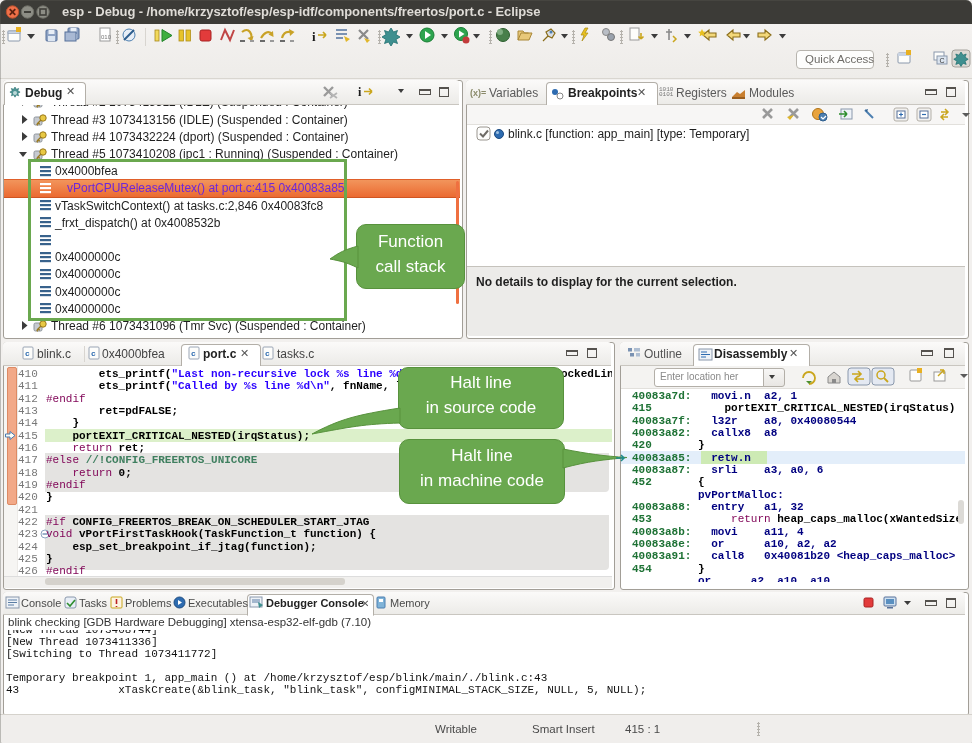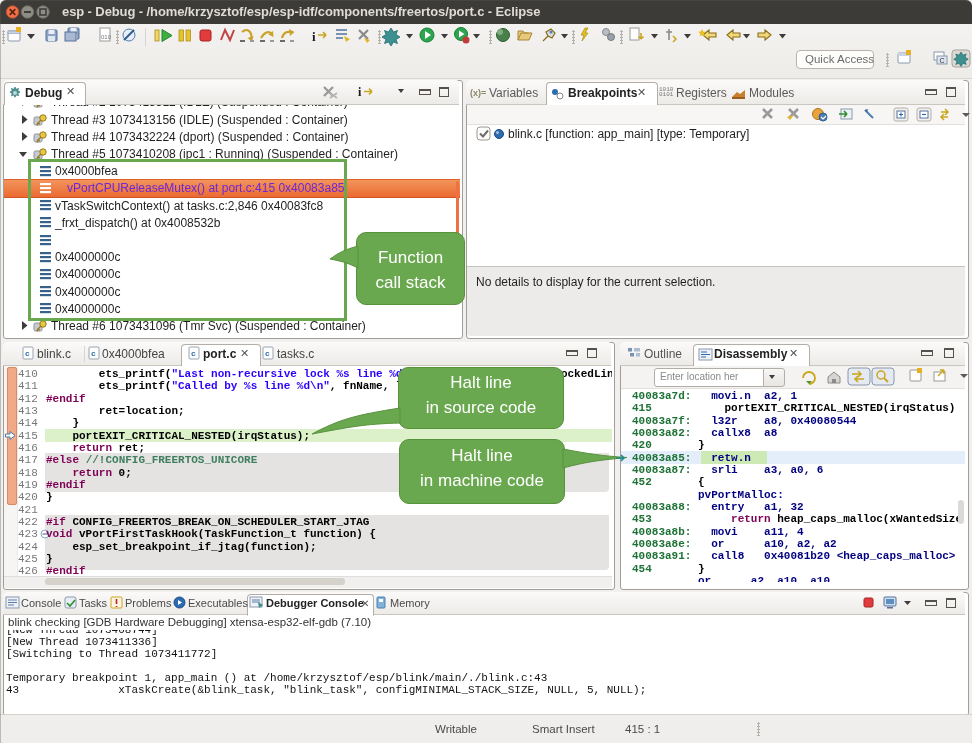--- a/index.html
+++ b/index.html
@@ -4,21 +4,21 @@
 body{width:972px;height:743px;position:relative;overflow:hidden;background:#f2f0ee;
  font-family:"Liberation Sans",sans-serif;}
 .t{position:absolute;white-space:pre;}
 .panel{position:absolute;background:#fff;border:1px solid #a29e97;border-radius:3px;}
 .phead{position:absolute;left:0;right:0;top:0;height:24px;
  background:linear-gradient(#fbfaf9,#ecebe8);border-bottom:1px solid #c9c6c0;border-radius:3px 3px 0 0;}
 .atab{position:absolute;background:#fff;border:1px solid #b3afa8;border-bottom:1px solid #fff;
  border-radius:4px 4px 0 0;}
 .mono{font-family:"Liberation Mono",monospace;font-size:11px;font-weight:bold;white-space:pre;}
 .mr{font-family:"Liberation Mono",monospace;font-size:11px;white-space:pre;}
-.k{color:#7f0055;font-weight:bold;margin-top:25px;}
+.k{color:#7f0055;font-weight:normal;margin-top:25px;}
 .s{color:#2a00ff;}
 .c{color:#3f7f5f;}
 .nv{color:#000080;}
 .ga{color:#1e7235;}
 .callout{position:absolute;background:#6aa84f;border:1px solid #58923d;border-radius:10px;color:#fff;
  font-size:17px;text-align:center;line-height:25px;}
 .minb{position:absolute;width:10px;height:3px;border:1px solid #55524e;border-top:2px solid #55524e;}
 .maxb{position:absolute;width:8px;height:7px;border:1px solid #55524e;border-top:2px solid #55524e;}
 .dd{position:absolute;width:0;height:0;border-left:3.5px solid transparent;border-right:3.5px solid transparent;border-top:4px solid #3c3c3c;}
 .sep{position:absolute;width:1px;background:#d8d5d0;top:4px;height:18px;}
@@ -296,21 +296,21 @@
 <path d="M201 6 h8 l-4 4 z" fill="#5a5a5a"></path>
 </svg>
 <svg style="left:477px;top:127px" width="30" height="14">
 <rect x="0" y="0" width="13" height="13" rx="3" fill="#fdfdfc" stroke="#9a968f"></rect>
 <path d="M3 6.5 l3 3 l5 -6" stroke="#6e6b66" stroke-width="2" fill="none"></path>
 <circle cx="22" cy="7" r="4.5" fill="#2d6bb0" stroke="#1d4b80"></circle>
     <circle cx="20.5" cy="5.5" r="1.5" fill="#9fc0e0"></circle>
 </svg>
 <div class="t " style="left:508px;top:127px;font-size:12px;color:#1f1f1f;">blink.c [function: app_main] [type: Temporary]</div>
 <div style="position:absolute;left:467px;top:266px;width:498px;height:69px;background:#ecebe9;border-top:1px solid #c5c2bc;border-radius:0 0 3px 3px;"></div>
-<div class="t " style="left:476px;top:275px;font-size:12px;color:#1f1f1f;">No details to display for the current selection.</div>
+<div class="t " style="left:476px;top:275px;font-size:12px;color:#1f1f1f;font-weight:bold;">No details to display for the current selection.</div>
 <div class="panel" style="left:3px;top:342px;width:610px;height:246px;"></div>
 <div class="phead" style="left:3px;top:342px;width:608px;height:23px;"></div>
 <svg style="left:22px;top:346px" width="13" height="14">
     <rect x="1" y="1" width="10" height="12" rx="1" fill="#fdfdfb" stroke="#9aa5b5"></rect>
     <text x="3" y="10" font-size="8" font-weight="bold" fill="#2d6bb0" font-family="Liberation Mono">c</text>
   </svg>
 <div class="t " style="left:37px;top:347px;font-size:12px;color:#444;">blink.c</div>
 <div class="sep" style="left:84px;top:346px;height:16px;"></div>
 <svg style="left:88px;top:346px" width="13" height="14">
     <rect x="1" y="1" width="10" height="12" rx="1" fill="#fdfdfb" stroke="#9aa5b5"></rect>
@@ -357,21 +357,21 @@
 <div class="t mr" style="left:14px;top:174.62px;color:#787878;">424</div>
 <div class="t mr" style="left:14px;top:186.95px;color:#787878;">425</div>
 <div class="t mr" style="left:14px;top:199.28px;color:#787878;">426</div>
 <svg style="left:36px;top:163.3px" width="10" height="10">
       <circle cx="5" cy="5" r="4" fill="#fff" stroke="#8ca4c0"></circle>
       <path d="M2.5 5 h5" stroke="#5a7da5" stroke-width="1.2"></path>
     </svg>
 <div class="t mono" style="left:42px;top:2.0px;color:#000;">        ets_printf(<span class="s">"Last non-recursive lock %s line %d\n"</span>, lastLockedFn, lastLockedLine);</div>
 <div class="t mono" style="left:42px;top:14.3px;color:#000;">        ets_printf(<span class="s">"Called by %s line %d\n"</span>, fnName, line);</div>
 <div class="t mono" style="left:42px;top:26.7px;color:#000;"><span class="k">#endif</span></div>
-<div class="t mono" style="left:42px;top:39.0px;color:#000;">        ret=location;</div>
+<div class="t mono" style="left:42px;top:39.0px;color:#000;">        ret=pdFALSE;</div>
 <div class="t mono" style="left:42px;top:51.3px;color:#000;">    }</div>
 <div class="t mono" style="left:42px;top:63.6px;color:#000;">    portEXIT_CRITICAL_NESTED(irqStatus);</div>
 <div class="t mono" style="left:42px;top:76.0px;color:#000;">    <span class="k">return</span> ret;</div>
 <div class="t mono" style="left:42px;top:88.3px;color:#000;"><span class="k">#else</span> <span class="c">//!CONFIG_FREERTOS_UNICORE</span></div>
 <div class="t mono" style="left:42px;top:100.6px;color:#000;">    <span class="k">return</span> 0;</div>
 <div class="t mono" style="left:42px;top:113.0px;color:#000;"><span class="k">#endif</span></div>
 <div class="t mono" style="left:42px;top:125.3px;color:#000;">}</div>
 <div class="t mono" style="left:42px;top:137.6px;color:#000;"></div>
 <div class="t mono" style="left:42px;top:162.3px;color:#000;"><span class="k">void</span> vPortFirstTaskHook(TaskFunction_t function) {</div>
 <div class="t mono" style="left:42px;top:150.0px;color:#000;"><span class="k">#if</span> CONFIG_FREERTOS_BREAK_ON_SCHEDULER_START_JTAG</div>
@@ -496,21 +496,21 @@
 <div class="t mr" style="left:2px;top:18px;color:#111;">[Switching to Thread 1073411772]</div>
 <div class="t mr" style="left:2px;top:30px;color:#111;"></div>
 <div class="t mr" style="left:2px;top:42px;color:#111;">Temporary breakpoint 1, app_main () at /home/krzysztof/esp/blink/main/./blink.c:43</div>
 <div class="t mr" style="left:2px;top:54px;color:#111;">43               xTaskCreate(&amp;blink_task, "blink_task", configMINIMAL_STACK_SIZE, NULL, 5, NULL);</div>
 </div>
 <div style="position:absolute;left:0;top:714px;width:972px;height:29px;background:#f0eeec;border-top:1px solid #d5d2cc;"></div>
 <div class="t " style="left:435px;top:723px;font-size:11.5px;color:#4a4a4a;">Writable</div>
 <div class="t " style="left:532px;top:723px;font-size:11.5px;color:#4a4a4a;">Smart Insert</div>
 <div class="t " style="left:625px;top:723px;font-size:11.5px;color:#4a4a4a;">415 : 1</div>
 <div class="hsep" style="left:757px;top:722px;"></div>
-<div class="callout" style="left:356px;top:232px;width:107px;height:59px;padding-top:12px;">Function<br>call stack</div>
+<div class="callout" style="left:356px;top:224px;width:107px;height:59px;padding-top:4px;">Function<br>call stack</div>
 <svg style="left:330px;top:244px" width="30" height="30">
 <path d="M28 2 C14 6, 10 8, 0 15 C10 17, 16 18, 28 24 Z" fill="#6aa84f" stroke="#58923d" stroke-width="1"></path>
 </svg>
 <div class="callout" style="left:398px;top:367px;width:164px;height:58px;padding-top:2px;">Halt line<br>in source code</div>
 <svg style="left:312px;top:402px" width="90" height="36">
 <path d="M88 6 C44 13, 28 17, 0 32 C38 25, 52 22, 88 21 Z" fill="#6aa84f" stroke="#58923d" stroke-width="1"></path>
 </svg>
 <div class="callout" style="left:399px;top:439px;width:164px;height:60px;padding-top:3px;">Halt line<br>in machine code</div>
 <svg style="left:561px;top:447px" width="68" height="24">
 <path d="M2 2 C28 7, 42 9, 66 10.5 C42 13, 28 14, 2 21 Z" fill="#6aa84f" stroke="#58923d" stroke-width="1"></path>

